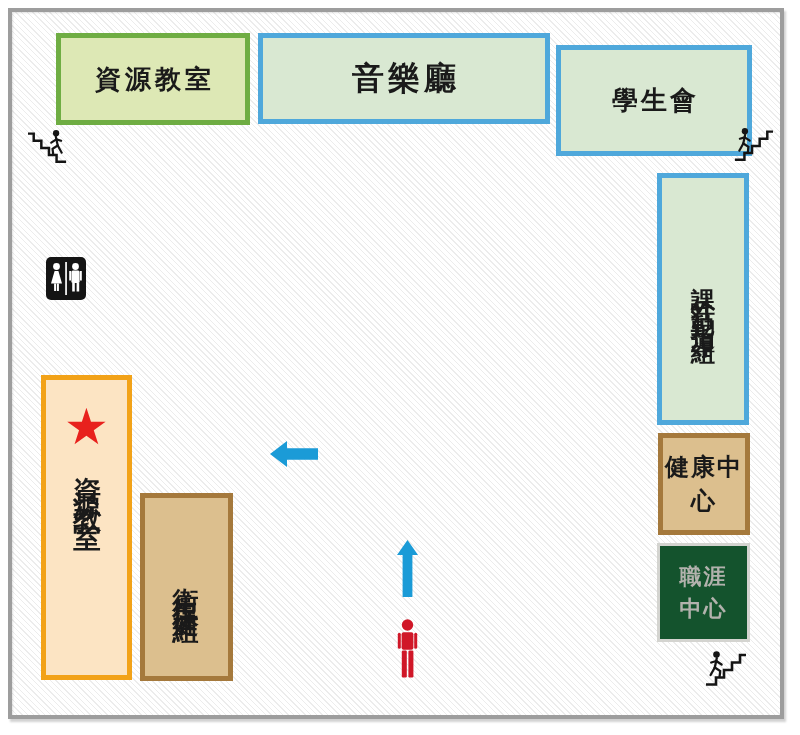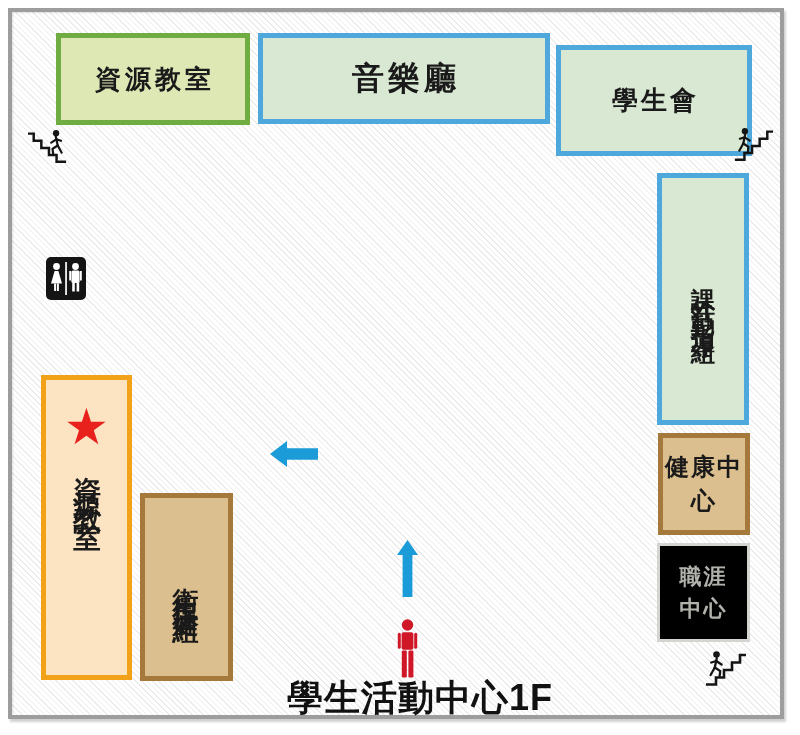--- a/index.html
+++ b/index.html
@@ -27,21 +27,21 @@
     border:5px solid #4fa8db; background:#d9e8d2; font-size:32px; letter-spacing:4px; text-indent:4px; }
   #room-student-union { left:556px; top:33px; width:196px; height:111px;
     border:5px solid #4fa8db; background:#d9e8d2; font-size:26px; letter-spacing:3px; text-indent:3px;margin-top:12px; }
   #room-extracurricular { left:657px; top:173px; width:92px; height:252px;
     border:5px solid #4fa8db; background:#d9e8d2; font-size:24px; }
   #room-extracurricular .vtext { letter-spacing:9px; }
   #room-health-center { left:658px; top:433px; width:92px; height:102px;
     border:5px solid #a5793c; background:#dcbf8e; font-size:24px; line-height:1.4;
     letter-spacing:2px; padding:0 2px; }
   #room-career-center { left:657px; top:543px; width:93px; height:99px;
-    border:3px solid #d4d4d0; background:#000000; color:#b2b2ad;
+    border:3px solid #d4d4d0; background:#14532d; color:#b2b2ad;
     font-size:22px; line-height:1.45; letter-spacing:2px; padding:0 16px;justify-content:center; }
   #room-resource { left:41px; top:375px; width:91px; height:305px;
     border:5px solid #f2a218; background:#fce4c3; font-size:28px;
     flex-direction:column; justify-content:flex-start; padding-top:22px; }
   #room-resource .vtext { letter-spacing:15px; margin-top:2px; }
   .star { font-size:50px; line-height:1; color:#e8211d; font-weight:normal; }
   #room-health-care { left:140px; top:493px; width:93px; height:188px;
     border:5px solid #a5793c; background:#dcbf8e; font-size:26px; }
   #room-health-care .vtext { letter-spacing:8px; }
 
@@ -167,15 +167,14 @@
     <svg width="23" height="59" viewBox="0 0 23 59">
       <circle cx="11.5" cy="6" r="5.7" fill="#d01728"></circle>
       <rect x="5.6" y="13.2" width="11.8" height="17.5" rx="2" fill="#d01728"></rect>
       <rect x="1.8" y="13.8" width="3" height="16" rx="1.5" fill="#d01728"></rect>
       <rect x="18.2" y="13.8" width="3" height="16" rx="1.5" fill="#d01728"></rect>
       <rect x="5.8" y="31.5" width="5" height="27" rx="1.2" fill="#d01728"></rect>
       <rect x="12.4" y="31.5" width="5" height="27" rx="1.2" fill="#d01728"></rect>
     </svg>
   </div>
 
-  <div id="map-title">學生活動中心1F</div>
 
 </div>
 
 </body></html>

